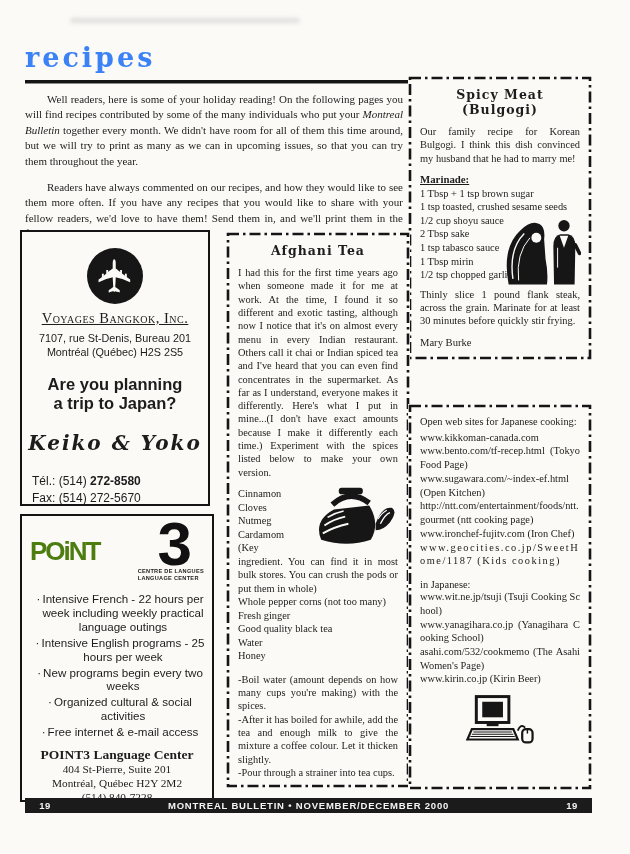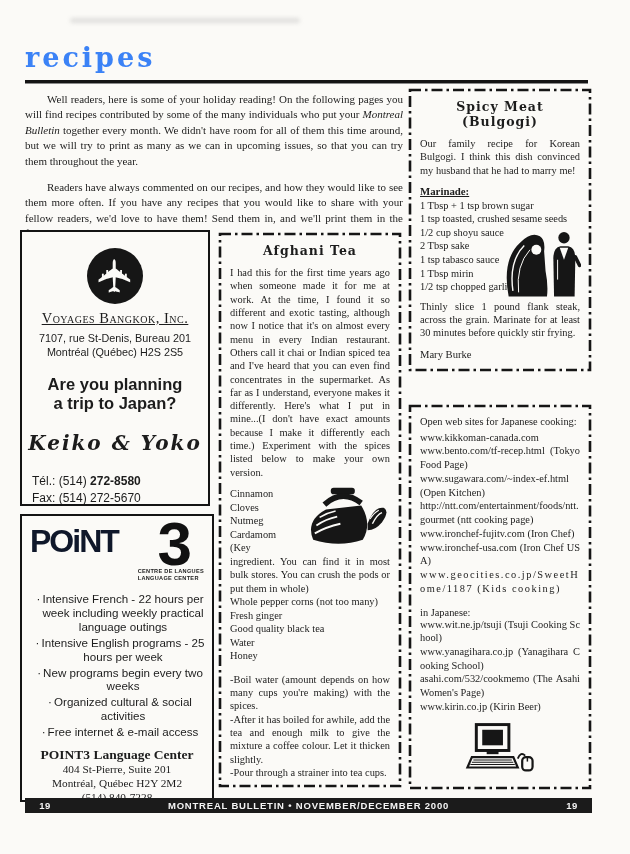--- a/index.html
+++ b/index.html
@@ -45,21 +45,21 @@
   .bk-addr{text-align:center;font-family:"Liberation Sans",sans-serif;font-size:10.8px;
     line-height:1.3;margin-top:4px;}
   .bk-head{text-align:center;font-family:"Liberation Sans",sans-serif;font-weight:bold;
     font-size:16.5px;line-height:1.15;margin-top:16px;}
   .bk-script{text-align:center;font-family:"DejaVu Serif",serif;font-style:italic;
     font-weight:bold;font-size:20px;letter-spacing:2px;margin-top:18px;}
   .bk-tel{font-family:"Liberation Sans",sans-serif;font-size:12px;margin:18px 0 0 10px;line-height:1.4;}
   .b{font-weight:bold;}
   
   .p3-logo{position:relative;height:62px;margin:2px 4px 2px 6px;font-family:"Liberation Sans",sans-serif;}
-  .p3-word{position:absolute;left:0;bottom:24px;font-weight:900;font-size:32px;letter-spacing:-2px;color:#0f172a;}
+  .p3-word{position:absolute;left:0;bottom:17px;font-weight:900;font-size:26px;letter-spacing:-2px;color:#4d7c0f;}
   .p3-three{position:absolute;right:14px;top:-6px;font-weight:900;font-size:62px;line-height:.9;color:#111;}
   .p3-sub{position:absolute;right:2px;bottom:2px;text-align:left;font-size:5.6px;font-weight:bold;
     letter-spacing:.3px;color:#222;line-height:1.25;}
   .p3-bullets{list-style:none;margin:8px 2px 0 2px;padding:0;font-family:"Liberation Sans",sans-serif;
     font-size:11.6px;line-height:1.2;}
   .p3-bullets li{padding-left:12px;text-indent:-8px;margin-bottom:2px;text-align:center;}
   .p3-bullets .mk{display:inline-block;width:8px;text-indent:0;}
   .p3-name{text-align:center;font-family:"Liberation Serif",serif;font-weight:bold;
     font-size:13.5px;margin-top:8px;}
   .p3-addr{text-align:center;font-family:"Liberation Serif",serif;font-size:11.3px;line-height:1.22;}
@@ -82,21 +82,21 @@
   <div class="smudge"></div>
 
   <div class="page-title">recipes</div>
   <div class="rule"></div>
 
   <div class="intro">
     <p><span>Well readers, here is some of your holiday reading! On the following pages you will find recipes contributed by some of the many individuals who put your </span><span class="it">Montreal Bulletin</span><span> together every month. We didn't have room for all of them this time around, but we will try to print as many as we can in upcoming issues, so that you can try them throughout the year.</span></p>
     <p>Readers have always commented on our recipes, and how they would like to see them more often. If you have any recipes that you would like to share with your fellow readers, we'd love to have them! Send them in, and we'll print them in the future.</p>
   </div>
 
-  <div class="dashbox" style="left:408px;top:88px;width:184px;height:284px;">
+  <div class="dashbox" style="left:408px;top:76px;width:184px;height:284px;">
     <svg class="bx" width="184" height="284">
       <rect x="2" y="2" width="180" height="280" fill="none" stroke="#151515" stroke-width="2.6" stroke-dasharray="11 4 2.5 4"></rect>
     </svg>
     <div class="boxpad">
       <div class="boxtitle">Spicy Meat (Bulgogi)</div>
       <p class="bodytxt">Our family recipe for Korean Bulgogi. I think this dish convinced my husband that he had to marry me!</p>
       <div class="ulabel">Marinade:</div>
       <ul class="plainlist">
         <li>1 Tbsp + 1 tsp  brown sugar</li>
         <li>1 tsp toasted, crushed sesame seeds</li>
@@ -115,21 +115,21 @@
         <path d="M72,96 L71,42 Q71,27 81,25 L92,25 Q102,27 102,42 L101,96 Z" fill="#161616"></path>
         <polygon points="80,27 86,44 92,27" fill="#fbfaf7"></polygon>
         <path d="M102,40 L108,52" stroke="#161616" stroke-width="5" stroke-linecap="round"></path>
         <path d="M77,44 L77,72" stroke="#fbfaf7" stroke-width="1.4"></path>
       </svg>
       <p class="bodytxt" style="margin-top:4px;">Thinly slice 1 pound flank steak, across the grain.  Marinate for at least 30 minutes before quickly stir frying.</p>
       <div class="author">Mary Burke</div>
     </div>
   </div>
 
-  <div class="dashbox" style="left:218px;top:232px;width:184px;height:556px;">
+  <div class="dashbox" style="left:226px;top:232px;width:184px;height:556px;">
     <svg class="bx" width="184" height="556">
       <rect x="2" y="2" width="180" height="552" fill="none" stroke="#151515" stroke-width="2.6" stroke-dasharray="11 4 2.5 4"></rect>
     </svg>
     <div class="boxpad">
       <div class="boxtitle">Afghani Tea</div>
       <p class="bodytxt">I had this for the first time years ago when someone made it for me at work. At the time, I found it so different and exotic tasting, although now I notice that it's on almost every menu in every Indian restaurant.  Others call it chai or Indian spiced tea and I've heard that you can even find concentrates in the supermarket.  As far as I understand, everyone makes it differently.  Here's what I put in mine...(I don't have exact amounts because I make it differently each time.)  Experiment with the spices listed below to make your own version.</p>
       <svg class="kettle" width="88" height="64" viewBox="0 0 110 80">
         <rect x="36" y="1" width="30" height="8" rx="3.5" fill="#161616"></rect>
         <path d="M28,22 Q50,2 74,20" stroke="#161616" stroke-width="7" fill="none"></path>
         <path d="M14,66 Q4,42 30,28 L74,23 Q88,46 76,66 Q46,76 14,66 Z" fill="#161616"></path>
@@ -163,21 +163,20 @@
       <rect x="2" y="2" width="180" height="382" fill="none" stroke="#151515" stroke-width="2.6" stroke-dasharray="11 4 2.5 4"></rect>
     </svg>
     <div class="boxpad">
       <div class="urls" style="margin-bottom:2px;">Open web sites for Japanese cooking:</div>
       <ul class="urls">
         <li>www.kikkoman-canada.com</li>
         <li>www.bento.com/tf-recep.html (Tokyo Food Page)</li>
         <li>www.sugawara.com/~index-ef.html (Open Kitchen)</li>
         <li>http://ntt.com/entertainment/foods/ntt.gourmet (ntt cooking page)</li>
         <li>www.ironchef-fujitv.com (Iron Chef)</li>
-        <li>www.ironchef-usa.com (Iron Chef USA)</li>
         <li style="letter-spacing:1.5px;">www.geocities.co.jp/SweetHome/1187 (Kids cooking)</li>
       </ul>
       <div class="sectionlabel">in Japanese:</div>
       <ul class="urls">
         <li>www.wit.ne.jp/tsuji (Tsuji Cooking School)</li>
         <li>www.yanagihara.co.jp (Yanagihara Cooking School)</li>
         <li>asahi.com/532/cookmemo (The Asahi Women's Page)</li>
         <li>www.kirin.co.jp (Kirin Beer)</li>
       </ul>
       <svg class="computer" width="74" height="54" viewBox="0 0 100 70">

